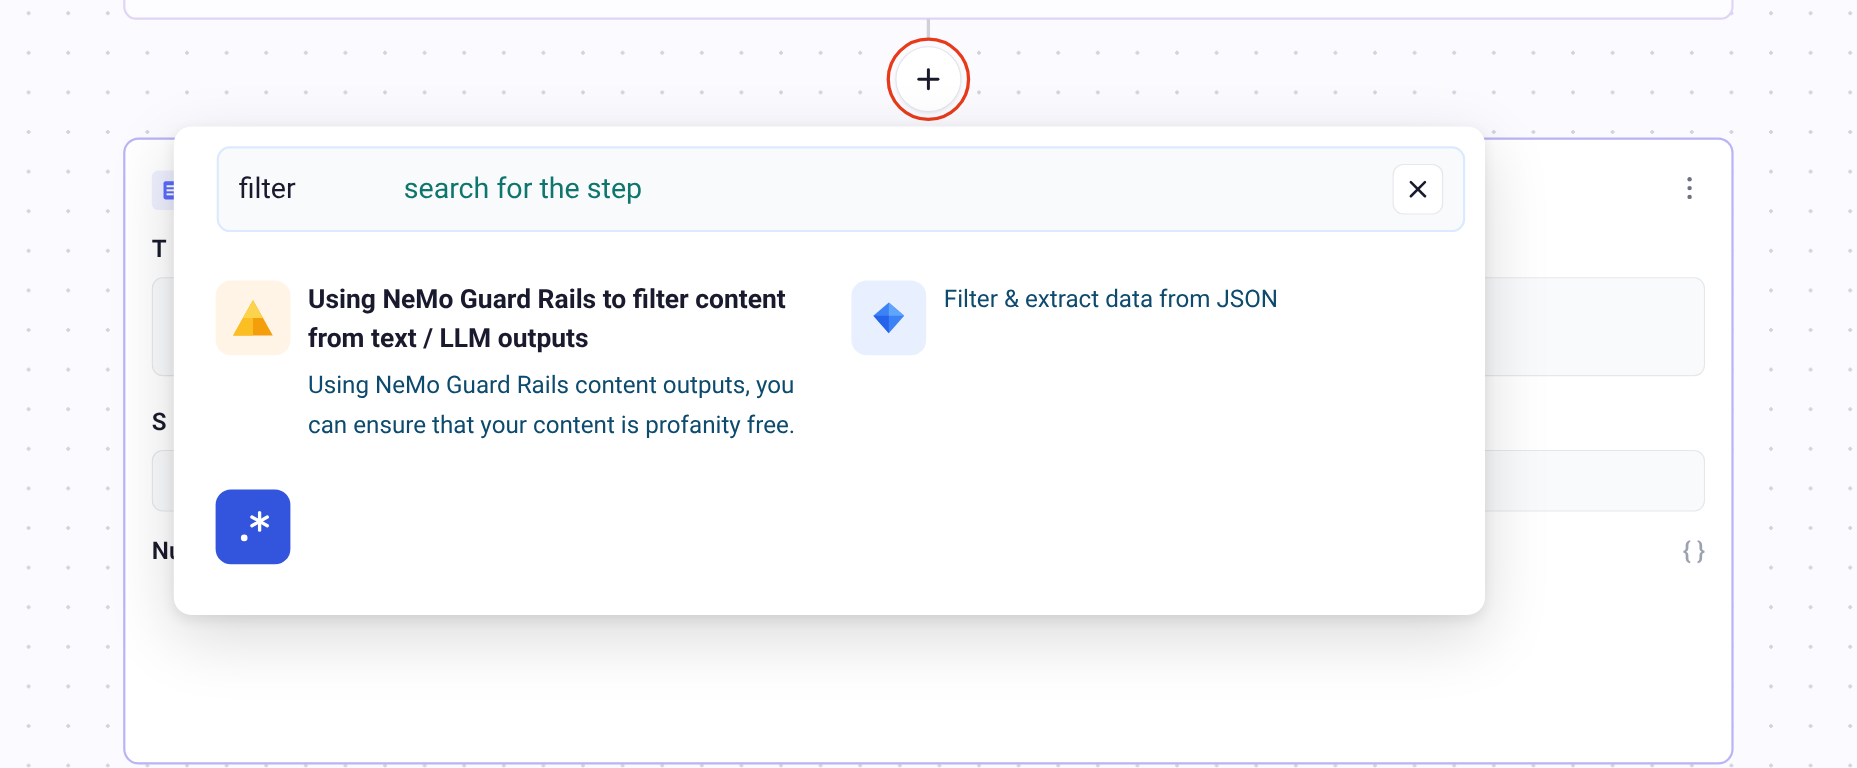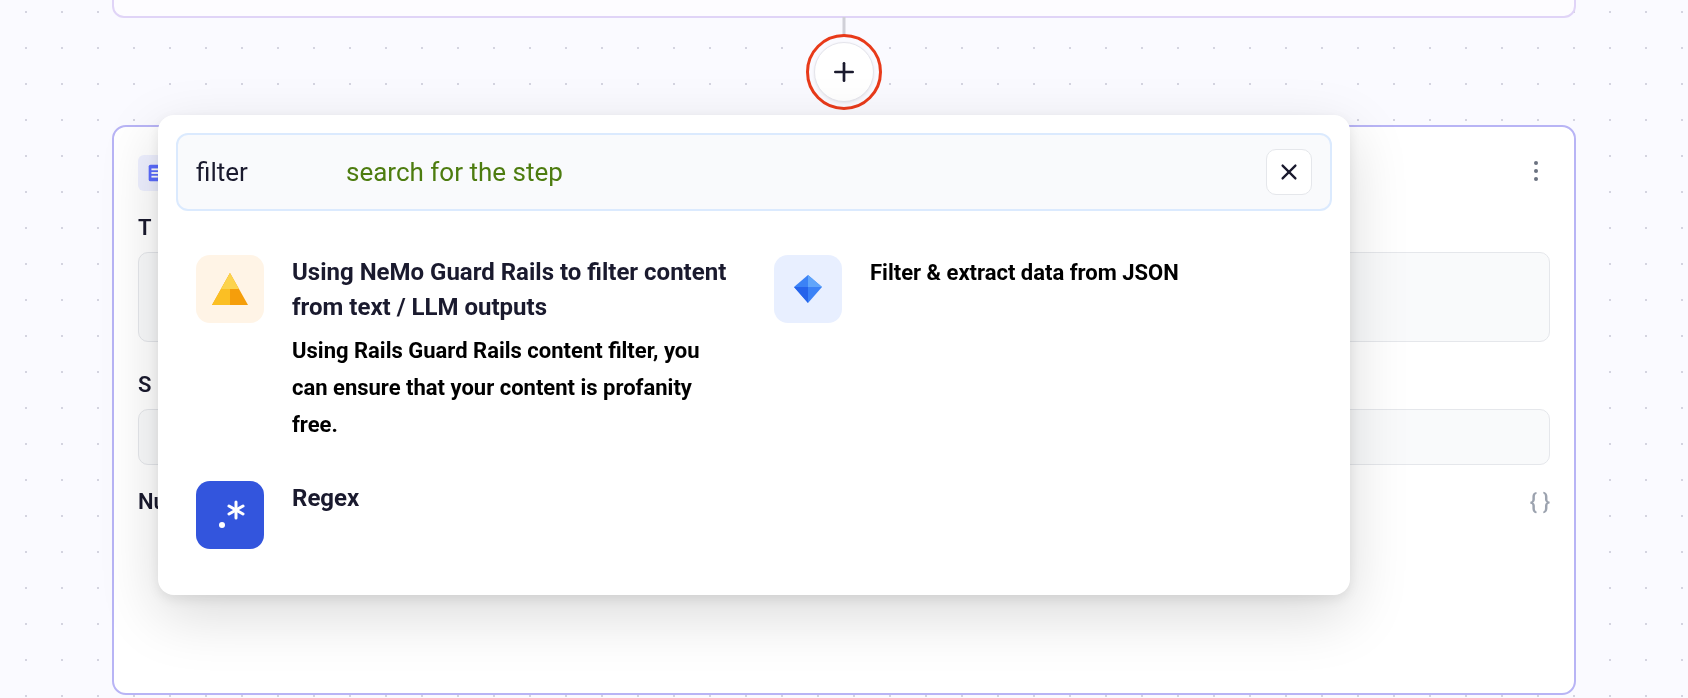--- a/index.html
+++ b/index.html
@@ -191,35 +191,36 @@
     
     .search-row {
       position: relative;
       display: flex;
       align-items: center;
       border: 2px solid #dbeafe;
       background: #f9fafc;
       border-radius: 12px;
       height: 78px;
       padding: 0 18px;
+      margin-left: 21px;
     }
     
     .search-input {
       border: none;
       background: transparent;
       outline: none;
       font-size: 26px;
       color: #1a1a2e;
       width: 150px;
       font-family: inherit;
     }
     
     .search-annotation {
       font-size: 26px;
-      color: #4d7c0f;
+      color: #0f766e;
       font-weight: 400;
     }
     
     .close-btn {
       margin-left: auto;
       width: 46px;
       height: 46px;
       border: 1px solid #e5e7eb;
       border-radius: 10px;
       background: #ffffff;
@@ -242,21 +243,21 @@
       display: grid;
       grid-template-columns: 1fr 1fr;
       column-gap: 40px;
       row-gap: 38px;
       padding: 44px 20px 28px 20px;
     }
     
     .result-item {
       display: flex;
       align-items: flex-start;
-      gap: 28px;
+      gap: 16px;
       cursor: pointer;
     }
     
     .result-icon {
       width: 68px;
       height: 68px;
       border-radius: 14px;
       flex-shrink: 0;
       display: flex;
       align-items: center;
@@ -299,23 +300,22 @@
     .result-title {
       font-size: 24px;
       font-weight: 700;
       color: #1a1a2e;
       line-height: 1.45;
       margin-bottom: 8px;
     }
     
     .result-desc {
       font-size: 22px;
-      color: #000000;
+      color: #0c4a6e;
       line-height: 1.68;
-      font-weight: bold;
     }
   </style>
 </head>
 <body>
 
 <div class="dotted-bg"></div>
 
 <div class="top-card-edge"></div>
 <div class="connector-line"></div>
 
@@ -380,21 +380,21 @@
     <div class="result-item">
       <div class="result-icon icon-orange">
         <svg class="pyramid-svg" viewBox="0 0 40 36">
           <polygon points="20,2 38,34 2,34" fill="#f59e0b"></polygon>
           <polygon points="20,2 20,34 2,34" fill="#fbbf24"></polygon>
           <polygon points="20,2 29,18 11,18" fill="#fcd34d"></polygon>
         </svg>
       </div>
       <div class="result-text">
         <div class="result-title">Using NeMo Guard Rails to filter content from text / LLM outputs</div>
-        <div class="result-desc">Using Rails Guard Rails content filter, you can ensure that your content is profanity free.</div>
+        <div class="result-desc">Using NeMo Guard Rails content outputs, you can ensure that your content is profanity free.</div>
       </div>
     </div>
 
     <div class="result-item">
       <div class="result-icon icon-blue-light">
         <svg class="diamond-svg" viewBox="0 0 36 36">
           <polygon points="18,4 32,16 18,32 4,16" fill="#3b82f6"></polygon>
           <polygon points="18,4 32,16 18,16" fill="#60a5fa"></polygon>
           <polygon points="4,16 18,16 18,32" fill="#2563eb"></polygon>
         </svg>
@@ -409,18 +409,17 @@
         <svg width="40" height="40" viewBox="0 0 40 40">
           <circle cx="12" cy="30" r="3" fill="#ffffff"></circle>
           <g transform="translate(26,15)">
             <line x1="0" y1="-8" x2="0" y2="8" stroke="#ffffff" stroke-width="3" stroke-linecap="round"></line>
             <line x1="-7" y1="-4" x2="7" y2="4" stroke="#ffffff" stroke-width="3" stroke-linecap="round"></line>
             <line x1="-7" y1="4" x2="7" y2="-4" stroke="#ffffff" stroke-width="3" stroke-linecap="round"></line>
           </g>
         </svg>
       </div>
       <div class="result-text">
-        <div class="result-title">Regex</div>
       </div>
     </div>
 
   </div>
 </div>
 
 </body></html>

